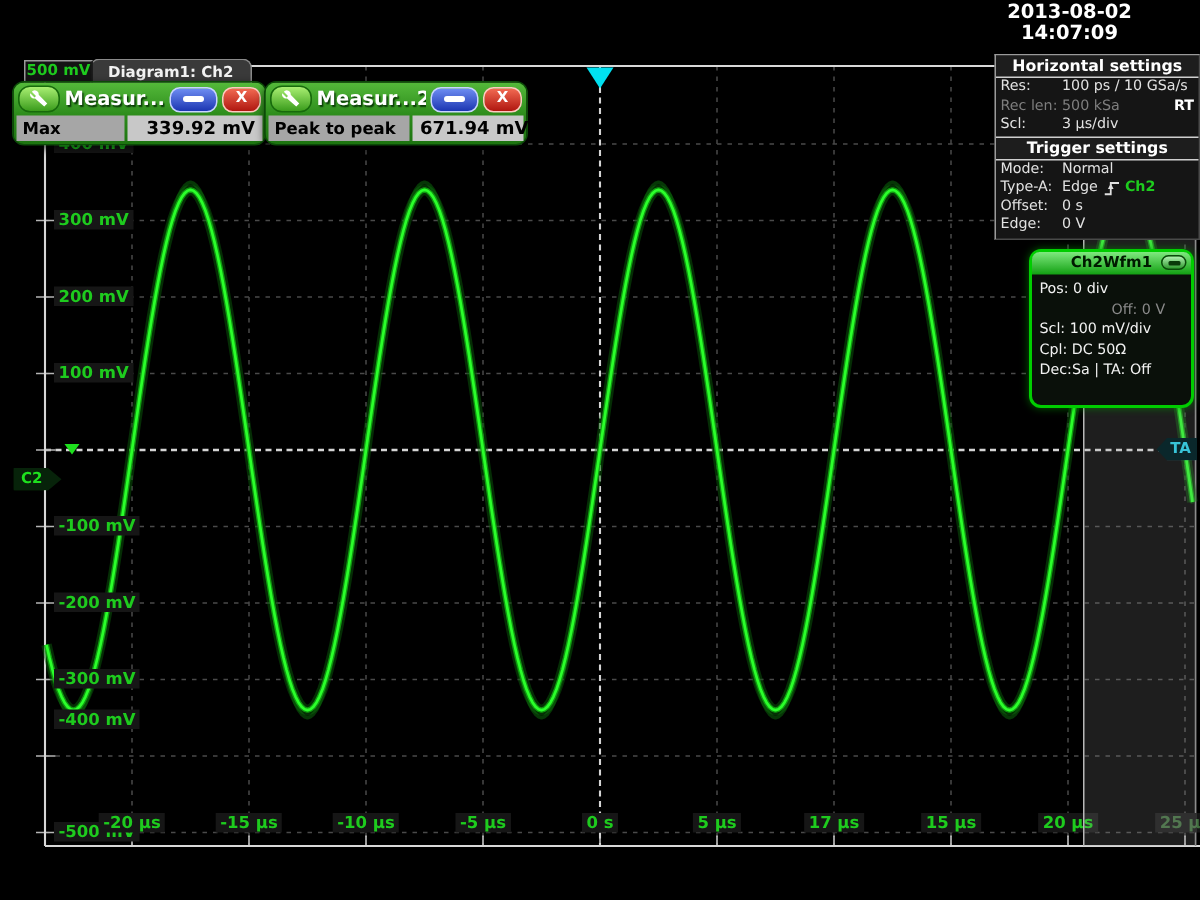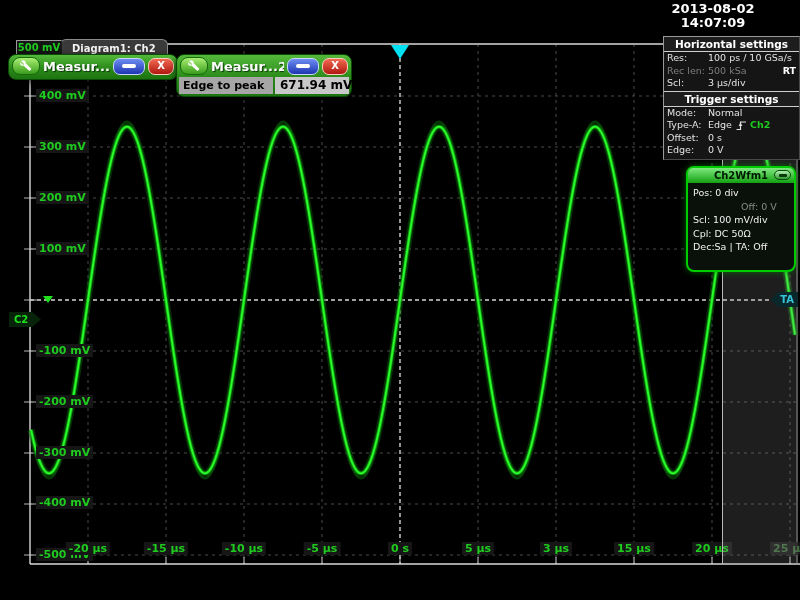--- a/index.html
+++ b/index.html
@@ -147,29 +147,29 @@
     <path d="M31.0 429.8 L33.0 438.6 L35.0 446.5 L37.0 453.5 L39.0 459.5 L41.0 464.4 L43.0 468.3 L45.0 471.1 L47.0 472.8 L49.0 473.4 L51.0 472.8 L53.0 471.1 L55.0 468.3 L57.0 464.4 L59.0 459.5 L61.0 453.5 L63.0 446.5 L65.0 438.6 L67.0 429.8 L69.0 420.1 L71.0 409.6 L73.0 398.5 L75.0 386.7 L77.0 374.3 L79.0 361.5 L81.0 348.2 L83.0 334.7 L85.0 320.9 L87.0 307.0 L89.0 293.0 L91.0 279.1 L93.0 265.3 L95.0 251.8 L97.0 238.5 L99.0 225.7 L101.0 213.3 L103.0 201.5 L105.0 190.4 L107.0 179.9 L109.0 170.2 L111.0 161.4 L113.0 153.5 L115.0 146.5 L117.0 140.5 L119.0 135.6 L121.0 131.7 L123.0 128.9 L125.0 127.2 L127.0 126.6 L129.0 127.2 L131.0 128.9 L133.0 131.7 L135.0 135.6 L137.0 140.5 L139.0 146.5 L141.0 153.5 L143.0 161.4 L145.0 170.2 L147.0 179.9 L149.0 190.4 L151.0 201.5 L153.0 213.3 L155.0 225.7 L157.0 238.5 L159.0 251.8 L161.0 265.3 L163.0 279.1 L165.0 293.0 L167.0 307.0 L169.0 320.9 L171.0 334.7 L173.0 348.2 L175.0 361.5 L177.0 374.3 L179.0 386.7 L181.0 398.5 L183.0 409.6 L185.0 420.1 L187.0 429.8 L189.0 438.6 L191.0 446.5 L193.0 453.5 L195.0 459.5 L197.0 464.4 L199.0 468.3 L201.0 471.1 L203.0 472.8 L205.0 473.4 L207.0 472.8 L209.0 471.1 L211.0 468.3 L213.0 464.4 L215.0 459.5 L217.0 453.5 L219.0 446.5 L221.0 438.6 L223.0 429.8 L225.0 420.1 L227.0 409.6 L229.0 398.5 L231.0 386.7 L233.0 374.3 L235.0 361.5 L237.0 348.2 L239.0 334.7 L241.0 320.9 L243.0 307.0 L245.0 293.0 L247.0 279.1 L249.0 265.3 L251.0 251.8 L253.0 238.5 L255.0 225.7 L257.0 213.3 L259.0 201.5 L261.0 190.4 L263.0 179.9 L265.0 170.2 L267.0 161.4 L269.0 153.5 L271.0 146.5 L273.0 140.5 L275.0 135.6 L277.0 131.7 L279.0 128.9 L281.0 127.2 L283.0 126.6 L285.0 127.2 L287.0 128.9 L289.0 131.7 L291.0 135.6 L293.0 140.5 L295.0 146.5 L297.0 153.5 L299.0 161.4 L301.0 170.2 L303.0 179.9 L305.0 190.4 L307.0 201.5 L309.0 213.3 L311.0 225.7 L313.0 238.5 L315.0 251.8 L317.0 265.3 L319.0 279.1 L321.0 293.0 L323.0 307.0 L325.0 320.9 L327.0 334.7 L329.0 348.2 L331.0 361.5 L333.0 374.3 L335.0 386.7 L337.0 398.5 L339.0 409.6 L341.0 420.1 L343.0 429.8 L345.0 438.6 L347.0 446.5 L349.0 453.5 L351.0 459.5 L353.0 464.4 L355.0 468.3 L357.0 471.1 L359.0 472.8 L361.0 473.4 L363.0 472.8 L365.0 471.1 L367.0 468.3 L369.0 464.4 L371.0 459.5 L373.0 453.5 L375.0 446.5 L377.0 438.6 L379.0 429.8 L381.0 420.1 L383.0 409.6 L385.0 398.5 L387.0 386.7 L389.0 374.3 L391.0 361.5 L393.0 348.2 L395.0 334.7 L397.0 320.9 L399.0 307.0 L401.0 293.0 L403.0 279.1 L405.0 265.3 L407.0 251.8 L409.0 238.5 L411.0 225.7 L413.0 213.3 L415.0 201.5 L417.0 190.4 L419.0 179.9 L421.0 170.2 L423.0 161.4 L425.0 153.5 L427.0 146.5 L429.0 140.5 L431.0 135.6 L433.0 131.7 L435.0 128.9 L437.0 127.2 L439.0 126.6 L441.0 127.2 L443.0 128.9 L445.0 131.7 L447.0 135.6 L449.0 140.5 L451.0 146.5 L453.0 153.5 L455.0 161.4 L457.0 170.2 L459.0 179.9 L461.0 190.4 L463.0 201.5 L465.0 213.3 L467.0 225.7 L469.0 238.5 L471.0 251.8 L473.0 265.3 L475.0 279.1 L477.0 293.0 L479.0 307.0 L481.0 320.9 L483.0 334.7 L485.0 348.2 L487.0 361.5 L489.0 374.3 L491.0 386.7 L493.0 398.5 L495.0 409.6 L497.0 420.1 L499.0 429.8 L501.0 438.6 L503.0 446.5 L505.0 453.5 L507.0 459.5 L509.0 464.4 L511.0 468.3 L513.0 471.1 L515.0 472.8 L517.0 473.4 L519.0 472.8 L521.0 471.1 L523.0 468.3 L525.0 464.4 L527.0 459.5 L529.0 453.5 L531.0 446.5 L533.0 438.6 L535.0 429.8 L537.0 420.1 L539.0 409.6 L541.0 398.5 L543.0 386.7 L545.0 374.3 L547.0 361.5 L549.0 348.2 L551.0 334.7 L553.0 320.9 L555.0 307.0 L557.0 293.0 L559.0 279.1 L561.0 265.3 L563.0 251.8 L565.0 238.5 L567.0 225.7 L569.0 213.3 L571.0 201.5 L573.0 190.4 L575.0 179.9 L577.0 170.2 L579.0 161.4 L581.0 153.5 L583.0 146.5 L585.0 140.5 L587.0 135.6 L589.0 131.7 L591.0 128.9 L593.0 127.2 L595.0 126.6 L597.0 127.2 L599.0 128.9 L601.0 131.7 L603.0 135.6 L605.0 140.5 L607.0 146.5 L609.0 153.5 L611.0 161.4 L613.0 170.2 L615.0 179.9 L617.0 190.4 L619.0 201.5 L621.0 213.3 L623.0 225.7 L625.0 238.5 L627.0 251.8 L629.0 265.3 L631.0 279.1 L633.0 293.0 L635.0 307.0 L637.0 320.9 L639.0 334.7 L641.0 348.2 L643.0 361.5 L645.0 374.3 L647.0 386.7 L649.0 398.5 L651.0 409.6 L653.0 420.1 L655.0 429.8 L657.0 438.6 L659.0 446.5 L661.0 453.5 L663.0 459.5 L665.0 464.4 L667.0 468.3 L669.0 471.1 L671.0 472.8 L673.0 473.4 L675.0 472.8 L677.0 471.1 L679.0 468.3 L681.0 464.4 L683.0 459.5 L685.0 453.5 L687.0 446.5 L689.0 438.6 L691.0 429.8 L693.0 420.1 L695.0 409.6 L697.0 398.5 L699.0 386.7 L701.0 374.3 L703.0 361.5 L705.0 348.2 L707.0 334.7 L709.0 320.9 L711.0 307.0 L713.0 293.0 L715.0 279.1 L717.0 265.3 L719.0 251.8 L721.0 238.5 L723.0 225.7 L725.0 213.3 L727.0 201.5 L729.0 190.4 L731.0 179.9 L733.0 170.2 L735.0 161.4 L737.0 153.5 L739.0 146.5 L741.0 140.5 L743.0 135.6 L745.0 131.7 L747.0 128.9 L749.0 127.2 L751.0 126.6 L753.0 127.2 L755.0 128.9 L757.0 131.7 L759.0 135.6 L761.0 140.5 L763.0 146.5 L765.0 153.5 L767.0 161.4 L769.0 170.2 L771.0 179.9 L773.0 190.4 L775.0 201.5 L777.0 213.3 L779.0 225.7 L781.0 238.5 L783.0 251.8 L785.0 265.3 L787.0 279.1 L789.0 293.0 L791.0 307.0 L793.0 320.9 L795.0 334.7" fill="none" stroke="#2bff2b" stroke-width="1.8" opacity="1" stroke-linejoin="round"></path>
   </svg>
 <div id="labels">
     <div class="ylabel" style="left: 36px; top: 89px;">400 mV</div>
     <div class="ylabel" style="left: 36px; top: 140px;">300 mV</div>
     <div class="ylabel" style="left: 36px; top: 191px;">200 mV</div>
     <div class="ylabel" style="left: 36px; top: 242px;">100 mV</div>
     <div class="ylabel" style="left: 36px; top: 344px;">-100 mV</div>
     <div class="ylabel" style="left: 36px; top: 395px;">-200 mV</div>
     <div class="ylabel" style="left: 36px; top: 446px;">-300 mV</div>
-    <div class="ylabel" style="left: 36px; top: 496px; text-align: right;">-400 mV</div>
+    <div class="ylabel" style="left: 36px; top: 473px; text-align: right;">-400 mV</div>
     <div class="ylabel" style="left: 36px; top: 548px;">-500 mV</div>
     <div class="xlabel" style="left: 88px; top: 542px;">-20 µs</div>
     <div class="xlabel" style="left: 166px; top: 542px;">-15 µs</div>
     <div class="xlabel" style="left: 244px; top: 542px;">-10 µs</div>
     <div class="xlabel" style="left: 322px; top: 542px;">-5 µs</div>
     <div class="xlabel" style="left: 400px; top: 542px;">0 s</div>
     <div class="xlabel" style="left: 478px; top: 542px;">5 µs</div>
-    <div class="xlabel" style="left: 556px; top: 542px;">3 µs</div>
+    <div class="xlabel" style="left: 556px; top: 542px;">17 µs</div>
     <div class="xlabel" style="left: 634px; top: 542px;">15 µs</div>
     <div class="xlabel" style="left: 712px; top: 542px;">20 µs</div>
     <div class="xlabel dim" style="left: 790px; top: 542px;">25 µs</div>
   </div>
 <div id="acq-overlay"></div>
 
 <div id="trigger-marker"></div>
 <div id="c2-marker">
   <span id="c2-tag">C2</span>
   <span id="c2-arrow"></span>
@@ -189,37 +189,41 @@
       <svg width="14" height="12" viewBox="0 0 14 12">
         <path d="M2.2 1.2 L5 4 L4 5 L1.2 2.2 A2.6 2.6 0 0 0 4.4 5.6 L10.5 11 L12.5 9 L6.8 3.2 A2.6 2.6 0 0 0 2.2 1.2 Z" fill="#fff"></path>
       </svg>
     </span>
     <span class="mw-title">Measur...1</span>
     <span class="min-btn">
         <span class="bar"></span>
       </span>
     <span class="close-btn">X</span>
   </div>
+  <div class="mw-row">
+    <span class="mw-label">Max</span>
+    <span class="mw-value">339.92 mV</span>
+  </div>
 </div>
 
 <div class="measure-widget measure-2">
   <div class="mw-header">
     <span class="wrench-btn">
       <svg width="14" height="12" viewBox="0 0 14 12">
         <path d="M2.2 1.2 L5 4 L4 5 L1.2 2.2 A2.6 2.6 0 0 0 4.4 5.6 L10.5 11 L12.5 9 L6.8 3.2 A2.6 2.6 0 0 0 2.2 1.2 Z" fill="#fff"></path>
       </svg>
     </span>
     <span class="mw-title">Measur...2</span>
     <span class="min-btn">
         <span class="bar"></span>
       </span>
     <span class="close-btn">X</span>
   </div>
   <div class="mw-row">
-    <span class="mw-label">Edge to peak</span>
+    <span class="mw-label">Peak to peak</span>
     <span class="mw-value">671.94 mV</span>
   </div>
 </div>
 
 <div id="settings-panel">
   <div class="sp-header">Horizontal settings</div>
   <div class="sp-row">
     <span class="lbl">Res:</span>
     <span class="val">100 ps / 10 GSa/s</span>
   </div>

